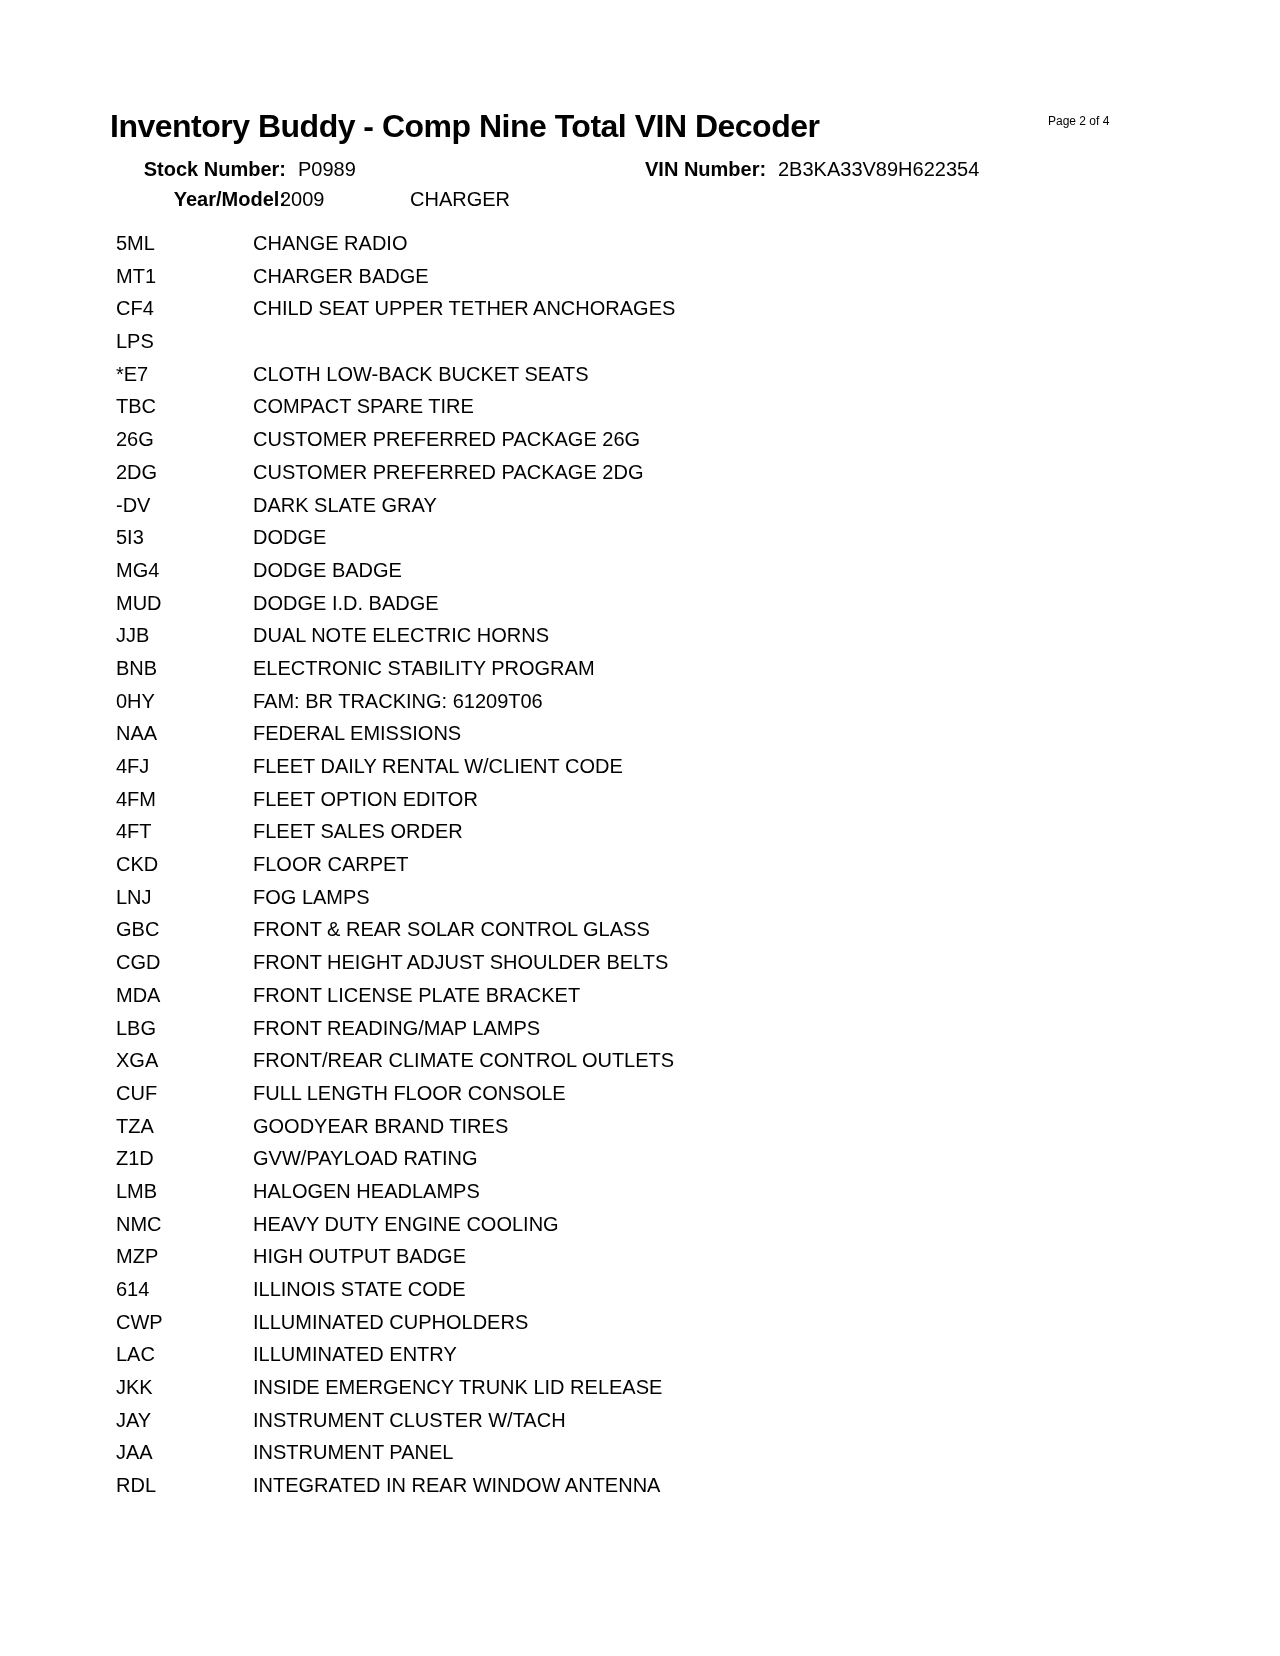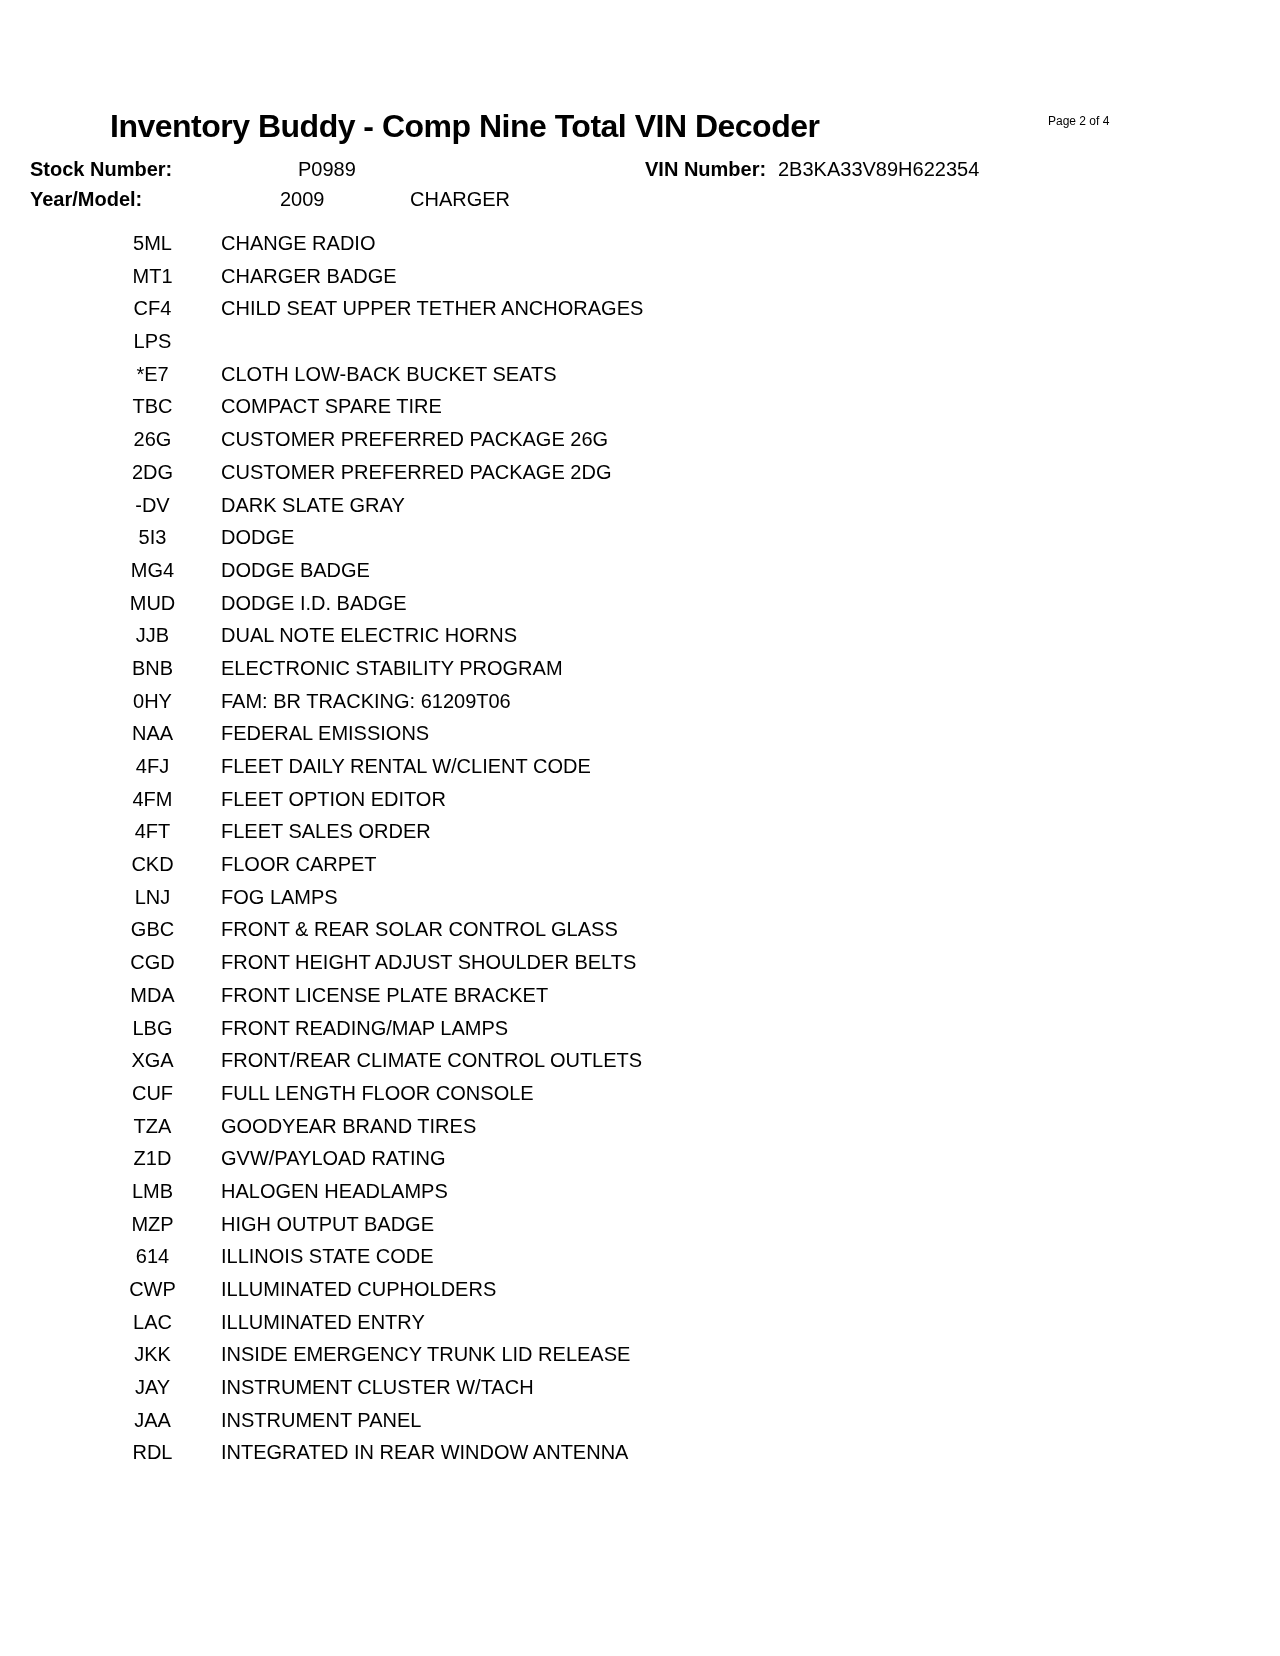--- a/index.html
+++ b/index.html
@@ -30,24 +30,24 @@
     position: absolute;
     left: 1048px;
     top: 114px;
     font-size: 12px;
     white-space: nowrap;
   }
   .hdr-label {
     position: absolute;
     left: 0;
     width: 286px;
+    text-align: right;
     font-size: 20px;
     font-weight: bold;
     white-space: nowrap;
-    padding-left: 30px;
   }
   .hdr-value {
     position: absolute;
     font-size: 20px;
     white-space: nowrap;
   }
   .row-stock { top: 158px; }
   .row-year  { top: 188px; }
   .stock-value { left: 298px; top: 158px; }
   .vin-label {
@@ -68,24 +68,23 @@
     width: 1280px;
   }
   .row {
     display: flex;
     height: 32.7px;
     line-height: 32.7px;
     font-size: 20px;
     white-space: nowrap;
   }
   .code {
-    margin-left: 84px;
+    margin-left: 116px;
     width: 137px;
     flex: 0 0 137px;
-    text-align: center;
   }
   .desc {
     flex: 1;
   }
 </style>
 </head>
 <body>
 
 <div class="page">
 
@@ -246,20 +245,24 @@
     <div class="row">
       <span class="code">Z1D</span>
       <span class="desc">GVW/PAYLOAD RATING</span>
     </div>
 
     <div class="row">
       <span class="code">LMB</span>
       <span class="desc">HALOGEN HEADLAMPS</span>
     </div>
 
+    <div class="row">
+      <span class="code">NMC</span>
+      <span class="desc">HEAVY DUTY ENGINE COOLING</span>
+    </div>
 
     <div class="row">
       <span class="code">MZP</span>
       <span class="desc">HIGH OUTPUT BADGE</span>
     </div>
 
     <div class="row">
       <span class="code">614</span>
       <span class="desc">ILLINOIS STATE CODE</span>
     </div>

